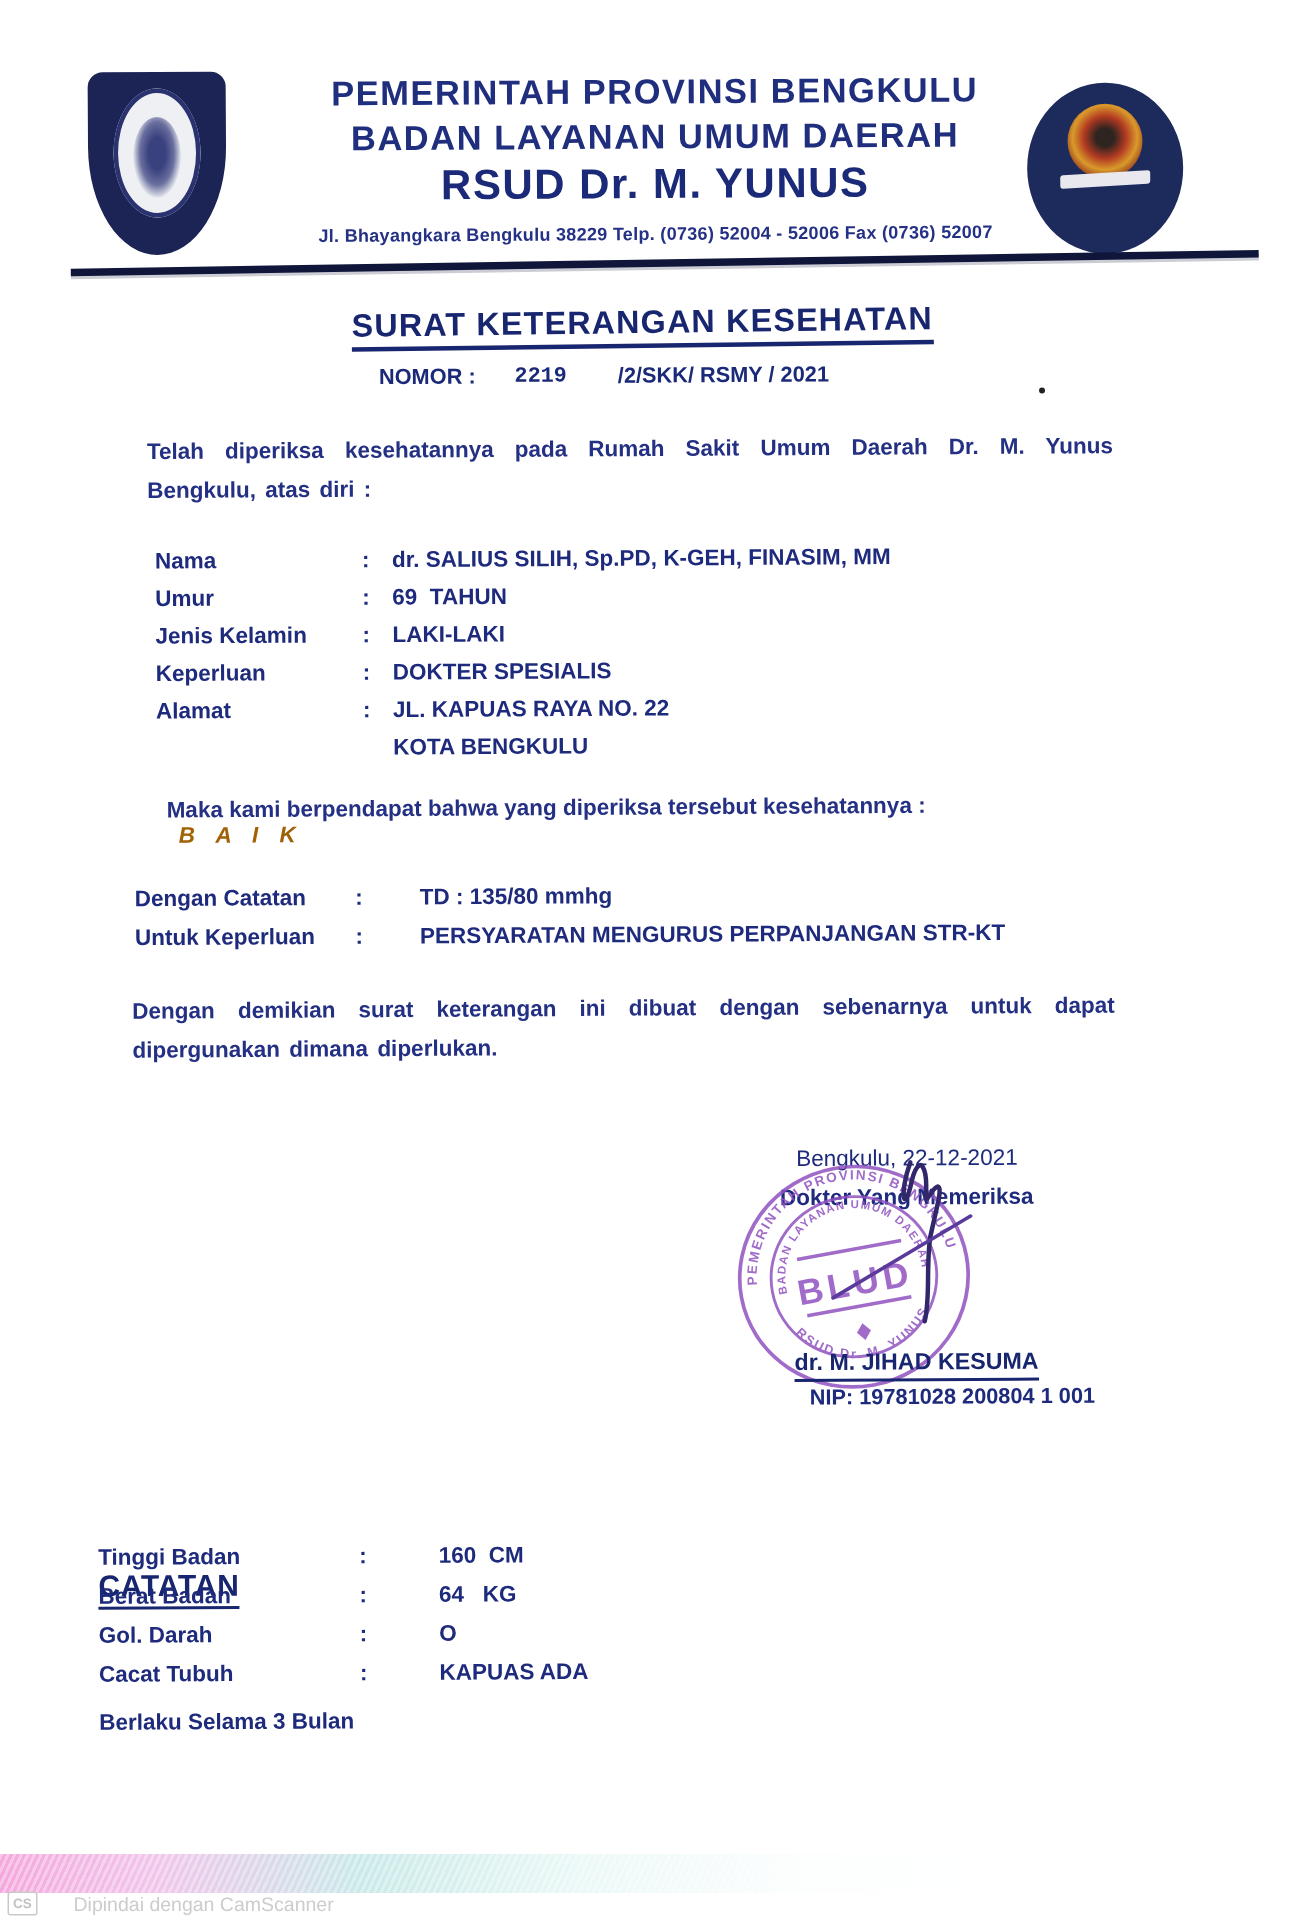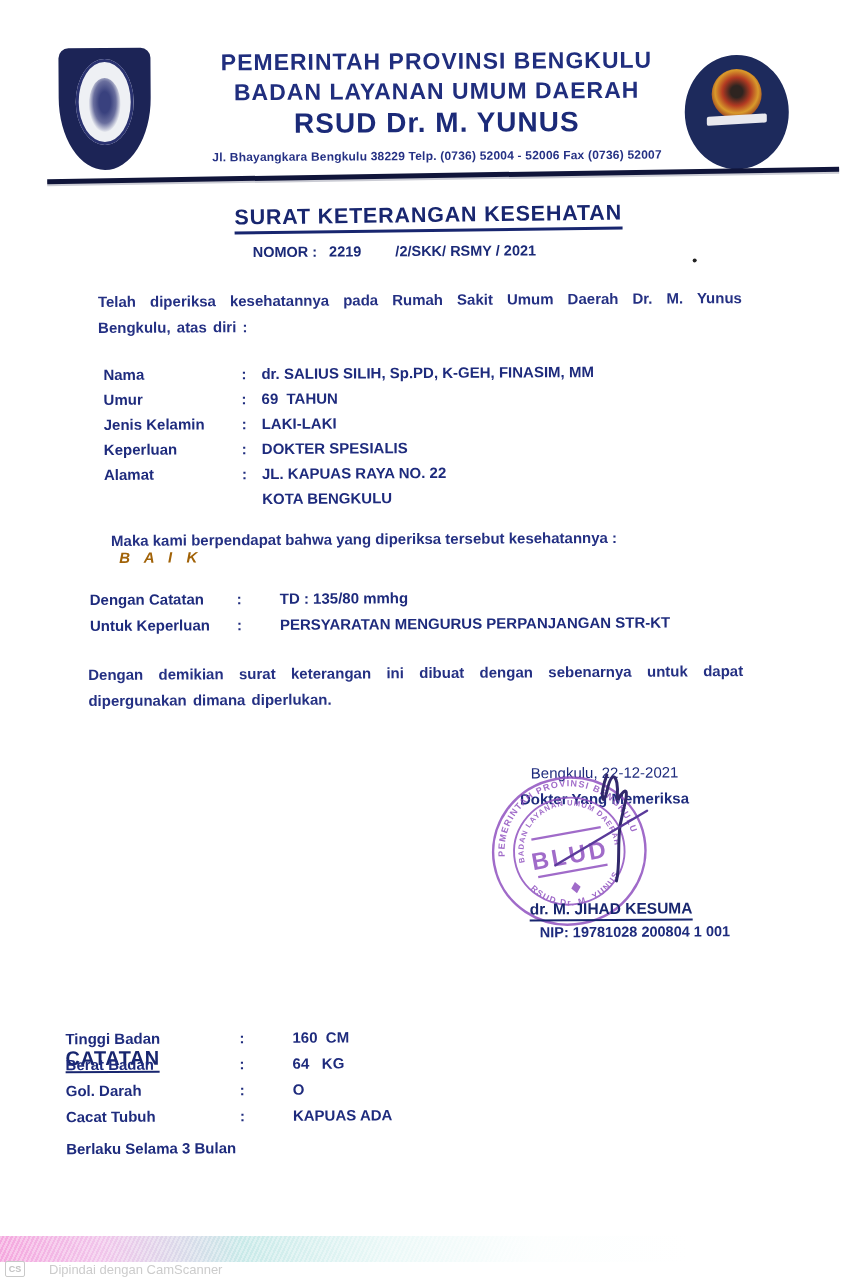--- a/index.html
+++ b/index.html
@@ -29,21 +29,21 @@
           background:#e8e8ee;border-radius:2px;transform:skewY(-3deg);}
 
   .divider{left:50px;top:173px;width:792px;height:5px;background:#10153a;
            transform:rotate(-0.55deg);box-shadow:0 2px 0 rgba(16,21,58,.22);}
 
   
   .title-wrap{left:0;top:203px;width:862px;text-align:center;}
   .title{display:inline-block;font-size:21.5px;font-weight:700;letter-spacing:0.8px;
          color:#18266f;border-bottom:3px solid #18266f;padding-bottom:1px;transform:rotate(-0.4deg);}
   .nomor{left:255px;top:243px;display:flex;font-size:14.5px;font-weight:700;color:#1b2a78;white-space:pre;}
-  .nomor .num{margin-left:12px;}
+  .nomor .num{margin-left:26px;font-family:Liberation Mono, monospace;}
   .nomor .suf{margin-left:34px;}
 
   
   .para{font-size:15px;font-weight:700;color:#243083;line-height:26px;word-spacing:2px;}
   .just{text-align:justify;text-align-last:justify;}
   .intro{left:100px;top:287px;width:644px;}
   .closing{left:88px;top:660px;width:655px;}
 
   
   .kv{display:flex;font-weight:700;font-size:15px;line-height:25px;color:#1e2b7d;white-space:pre;}

